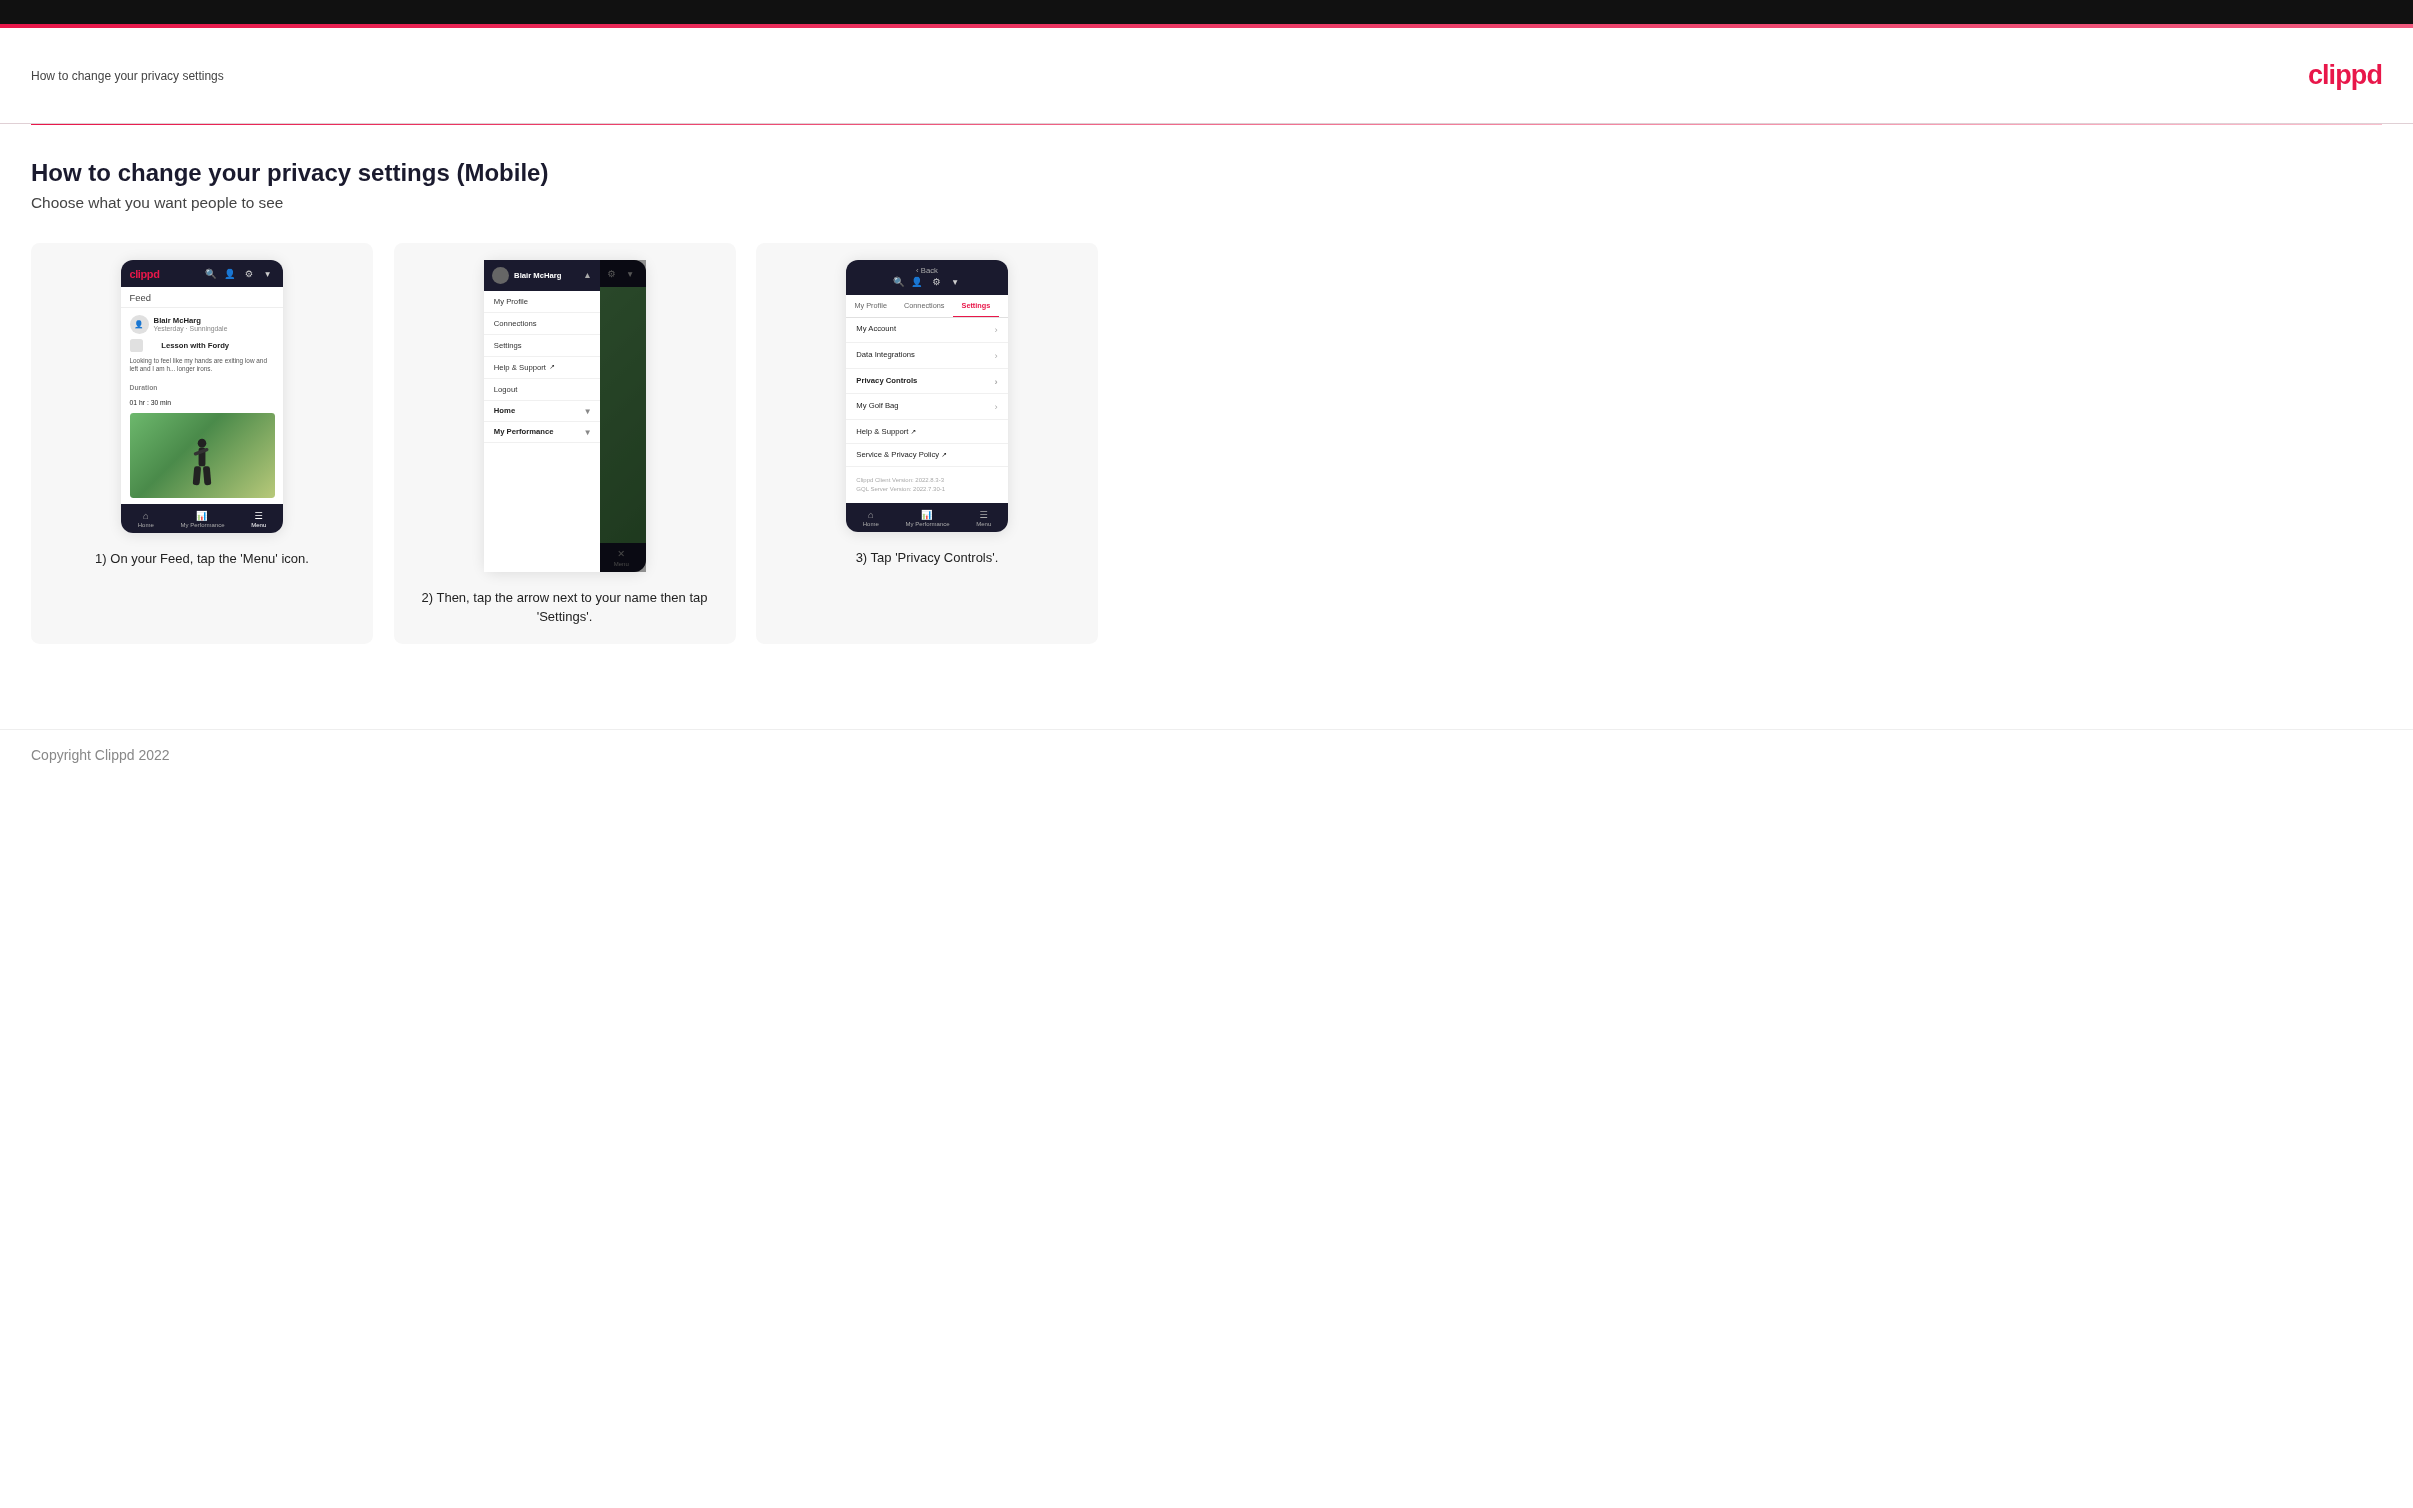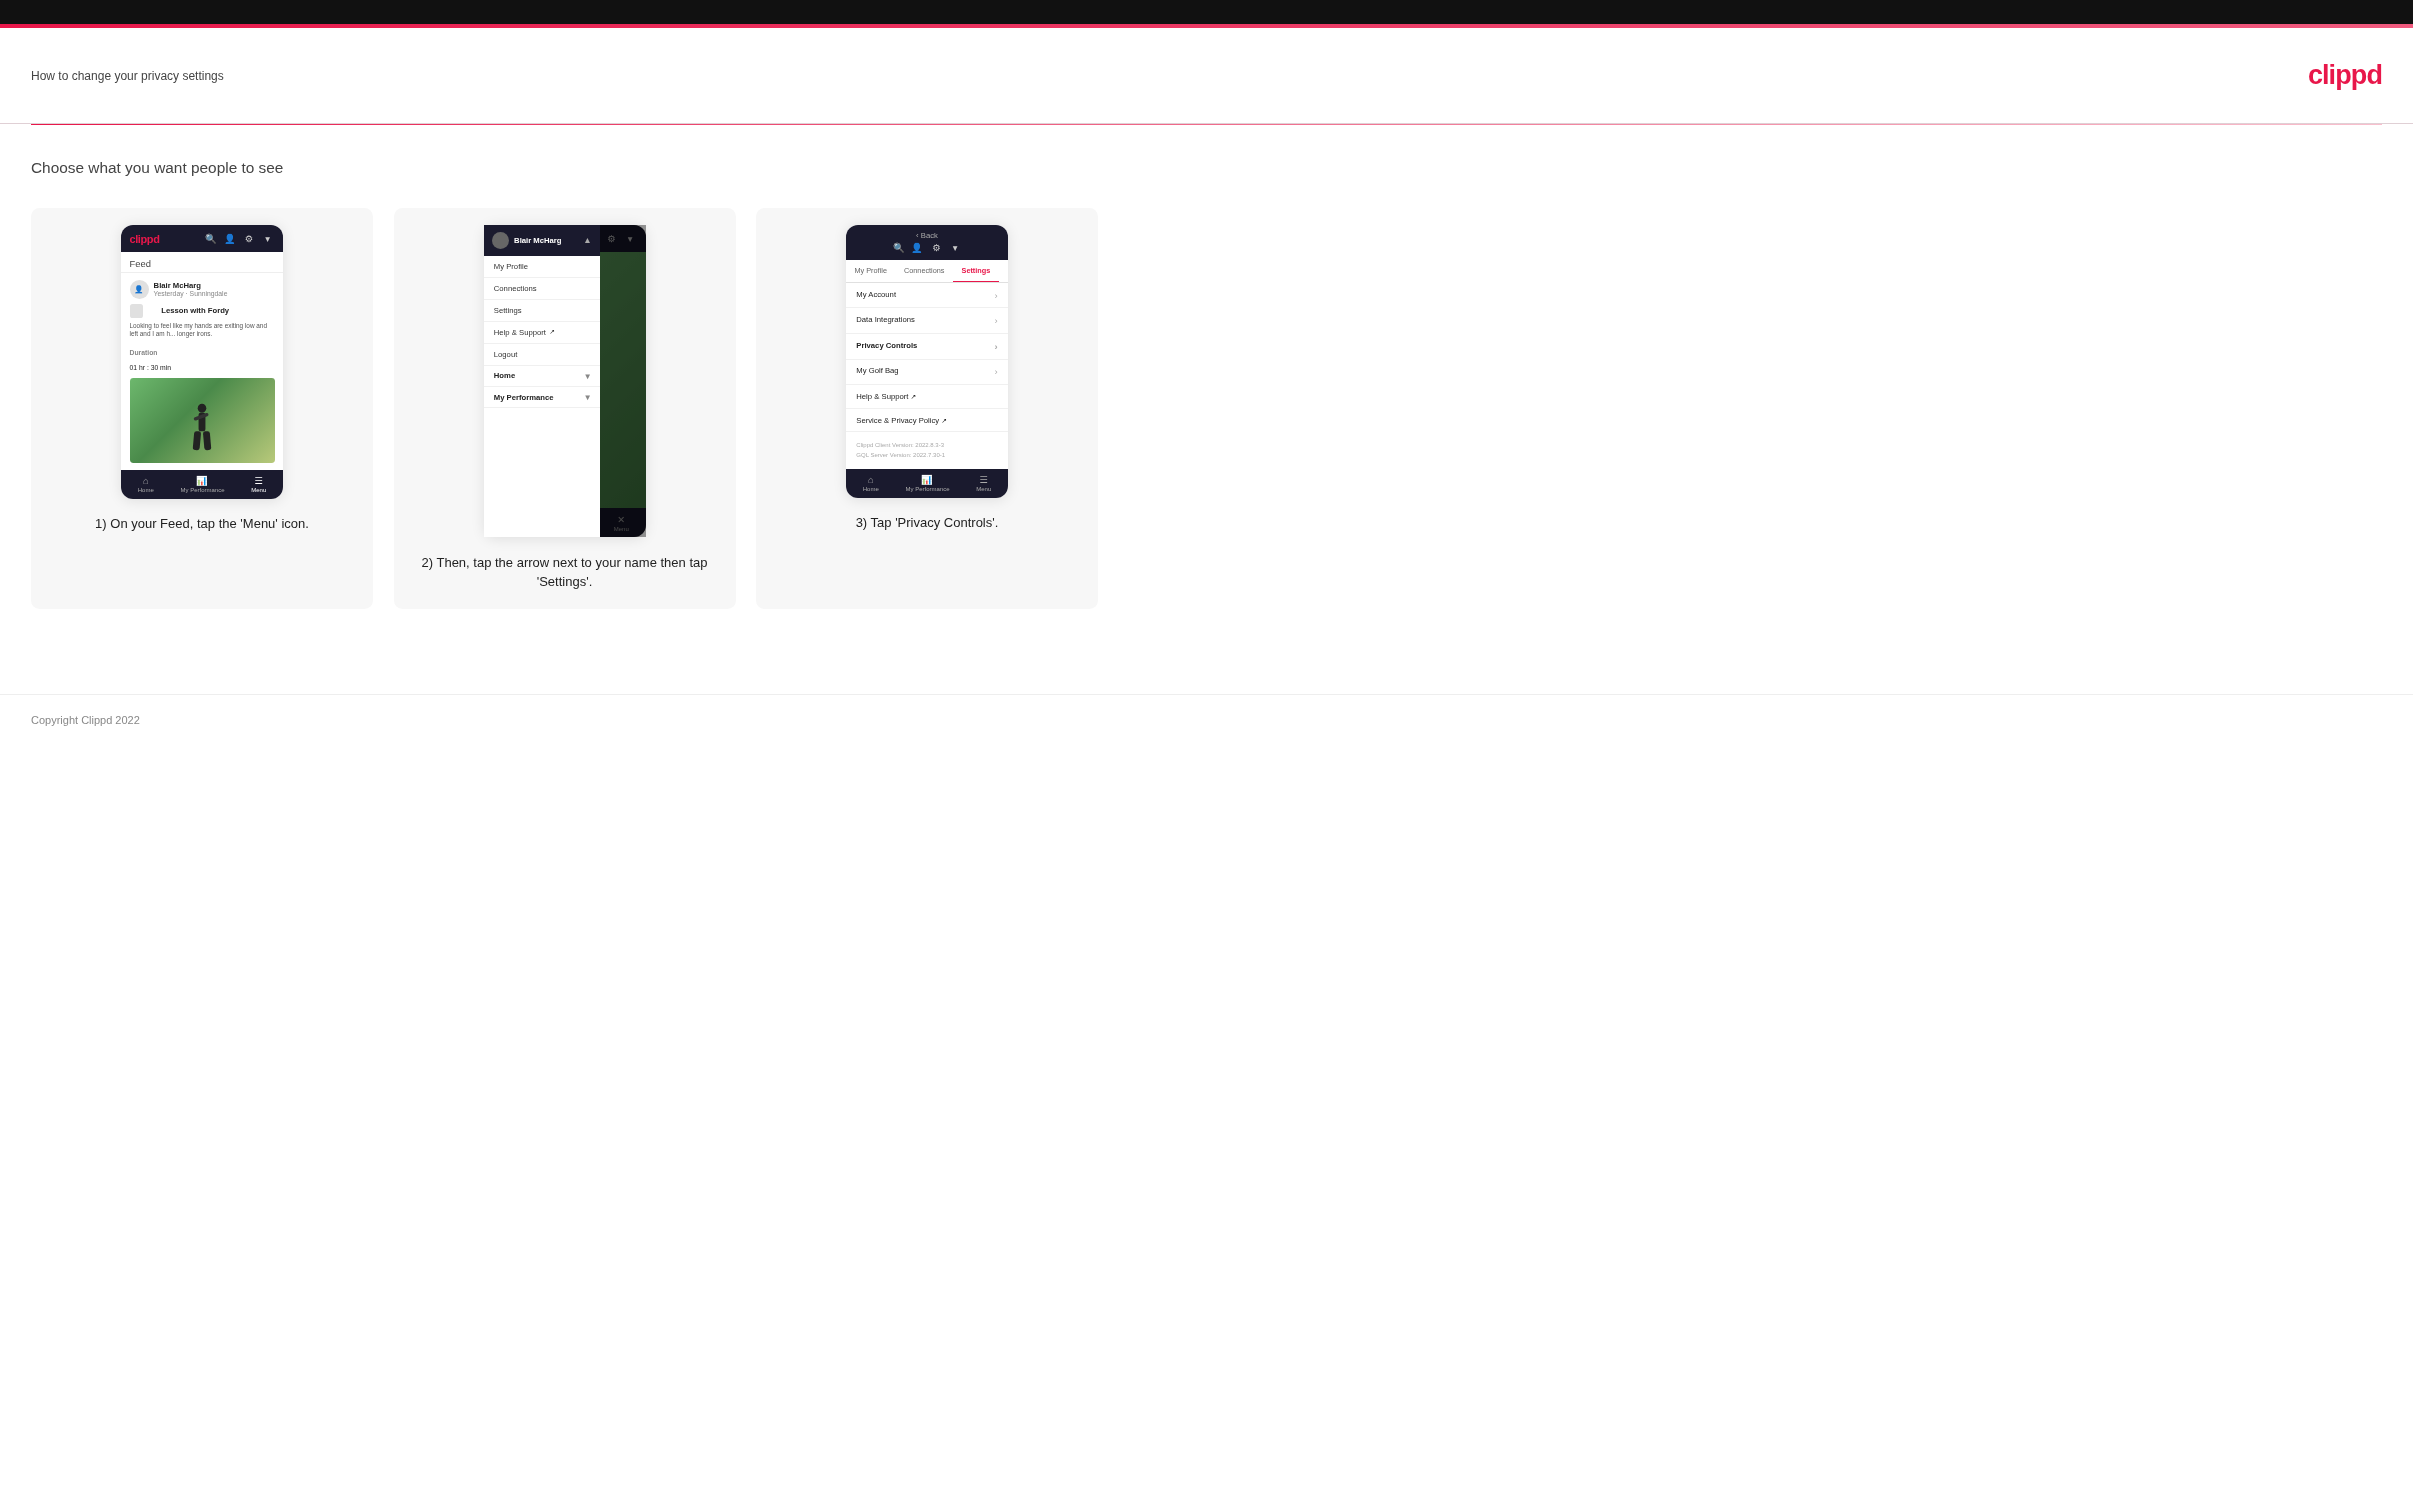--- a/index.html
+++ b/index.html
@@ -402,40 +402,41 @@
     }
 
     
     .footer {
       padding: 17px 31px;
       border-top: 0.9px solid #eee;
       margin-top: 34px;
     }
 
     .footer-text {
-      font-size: 11px;
+      font-size: 14px;
       color: #888;
     }
   </style>
 </head>
 <body>
 
 <div class="top-bar"></div>
 
 <div class="accent-line"></div>
 
 <div class="header">
   <span class="header-title">How to change your privacy settings</span>
   <span class="logo">clippd</span>
 </div>
 
 <div class="divider"></div>
 
 <div class="main">
 
+  <div class="page-heading">How to change your privacy settings (Mobile)</div>
   <div class="page-subheading">Choose what you want people to see</div>
 
   <div class="steps">
 
     <div class="step-card">
 
       <div class="phone-inner">
 
         <div class="phone-nav">
           <span class="phone-nav-logo">clippd</span>

